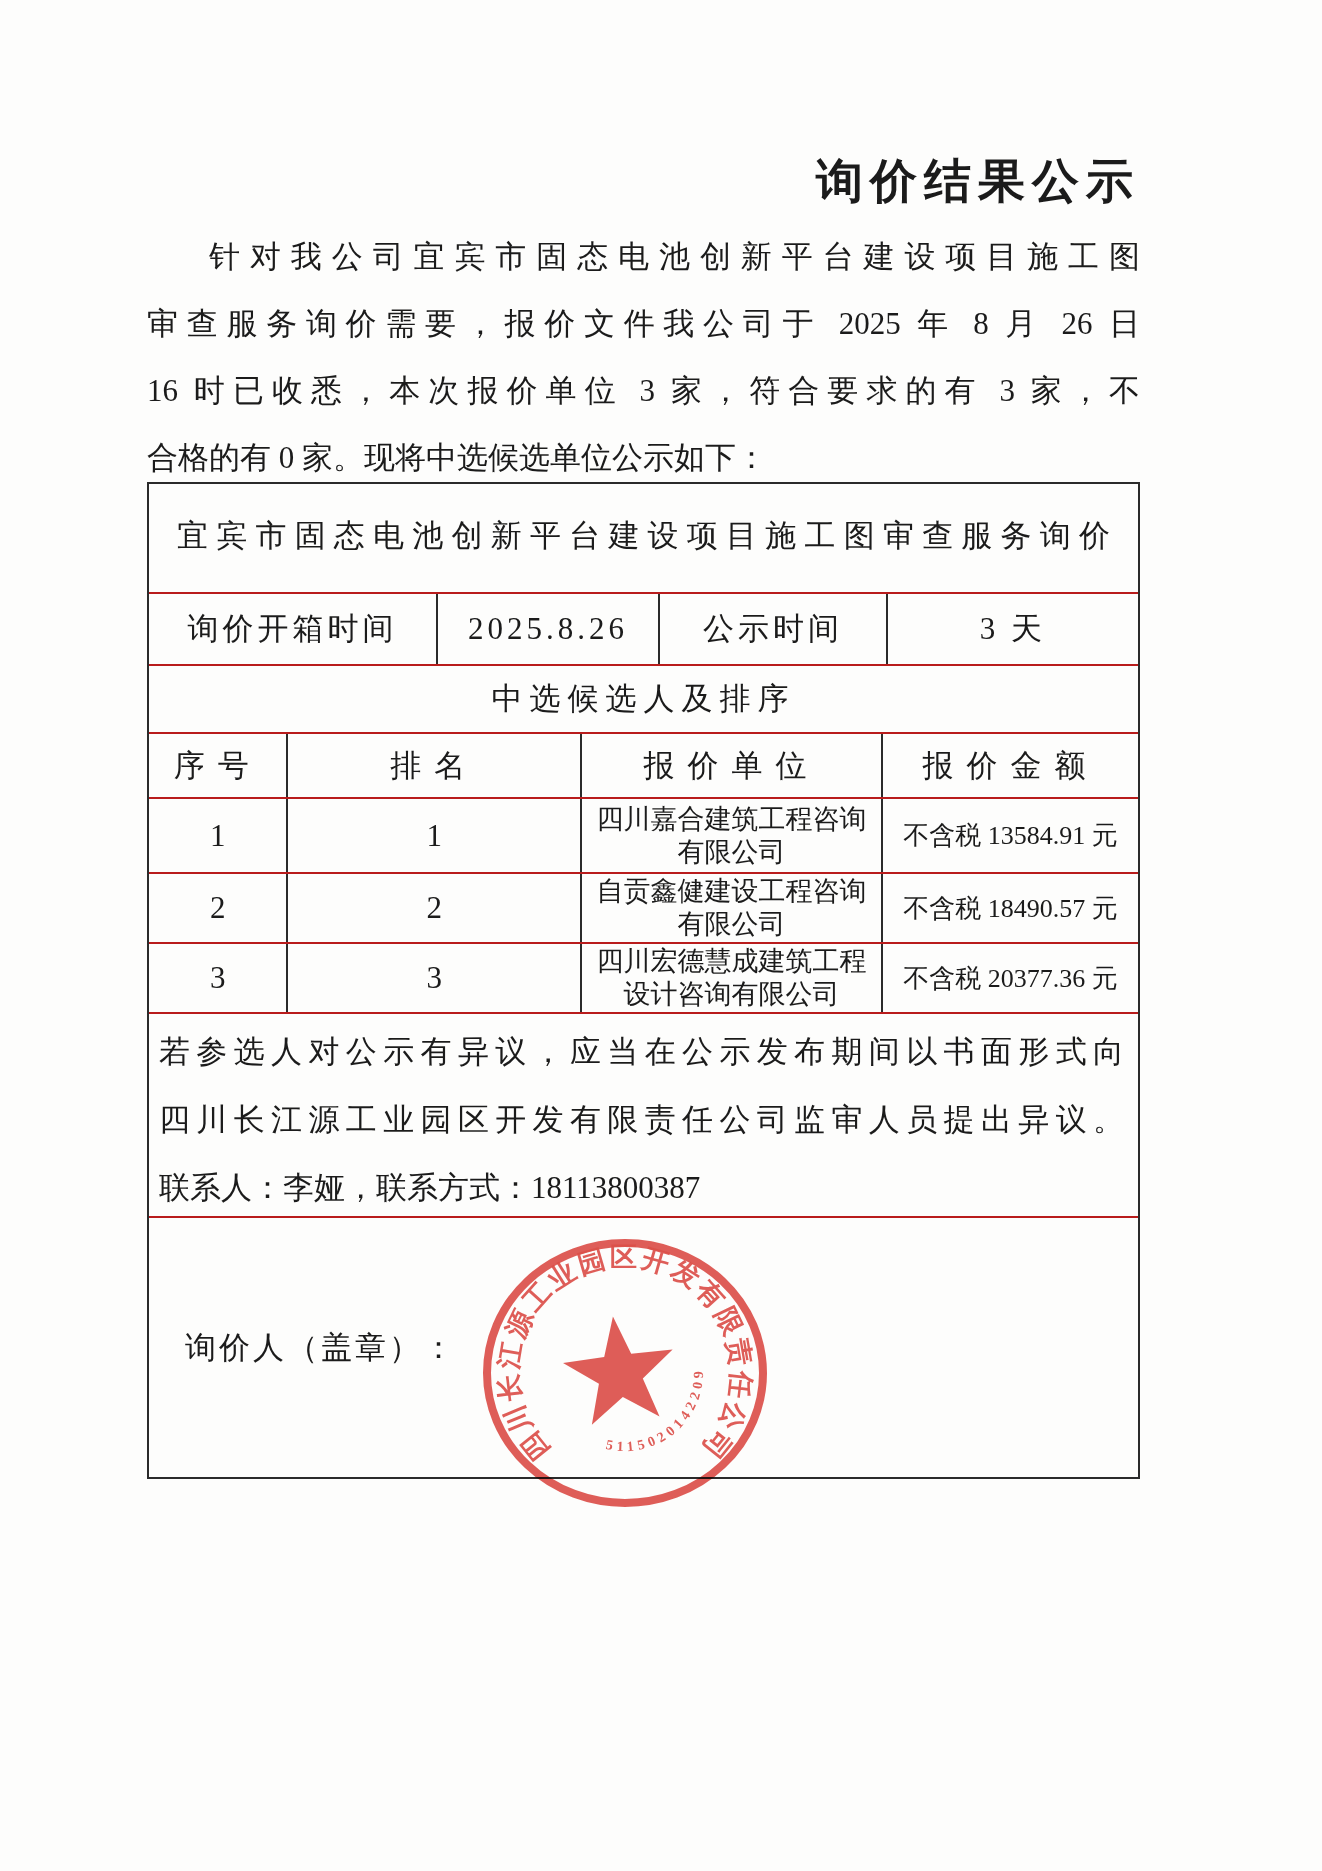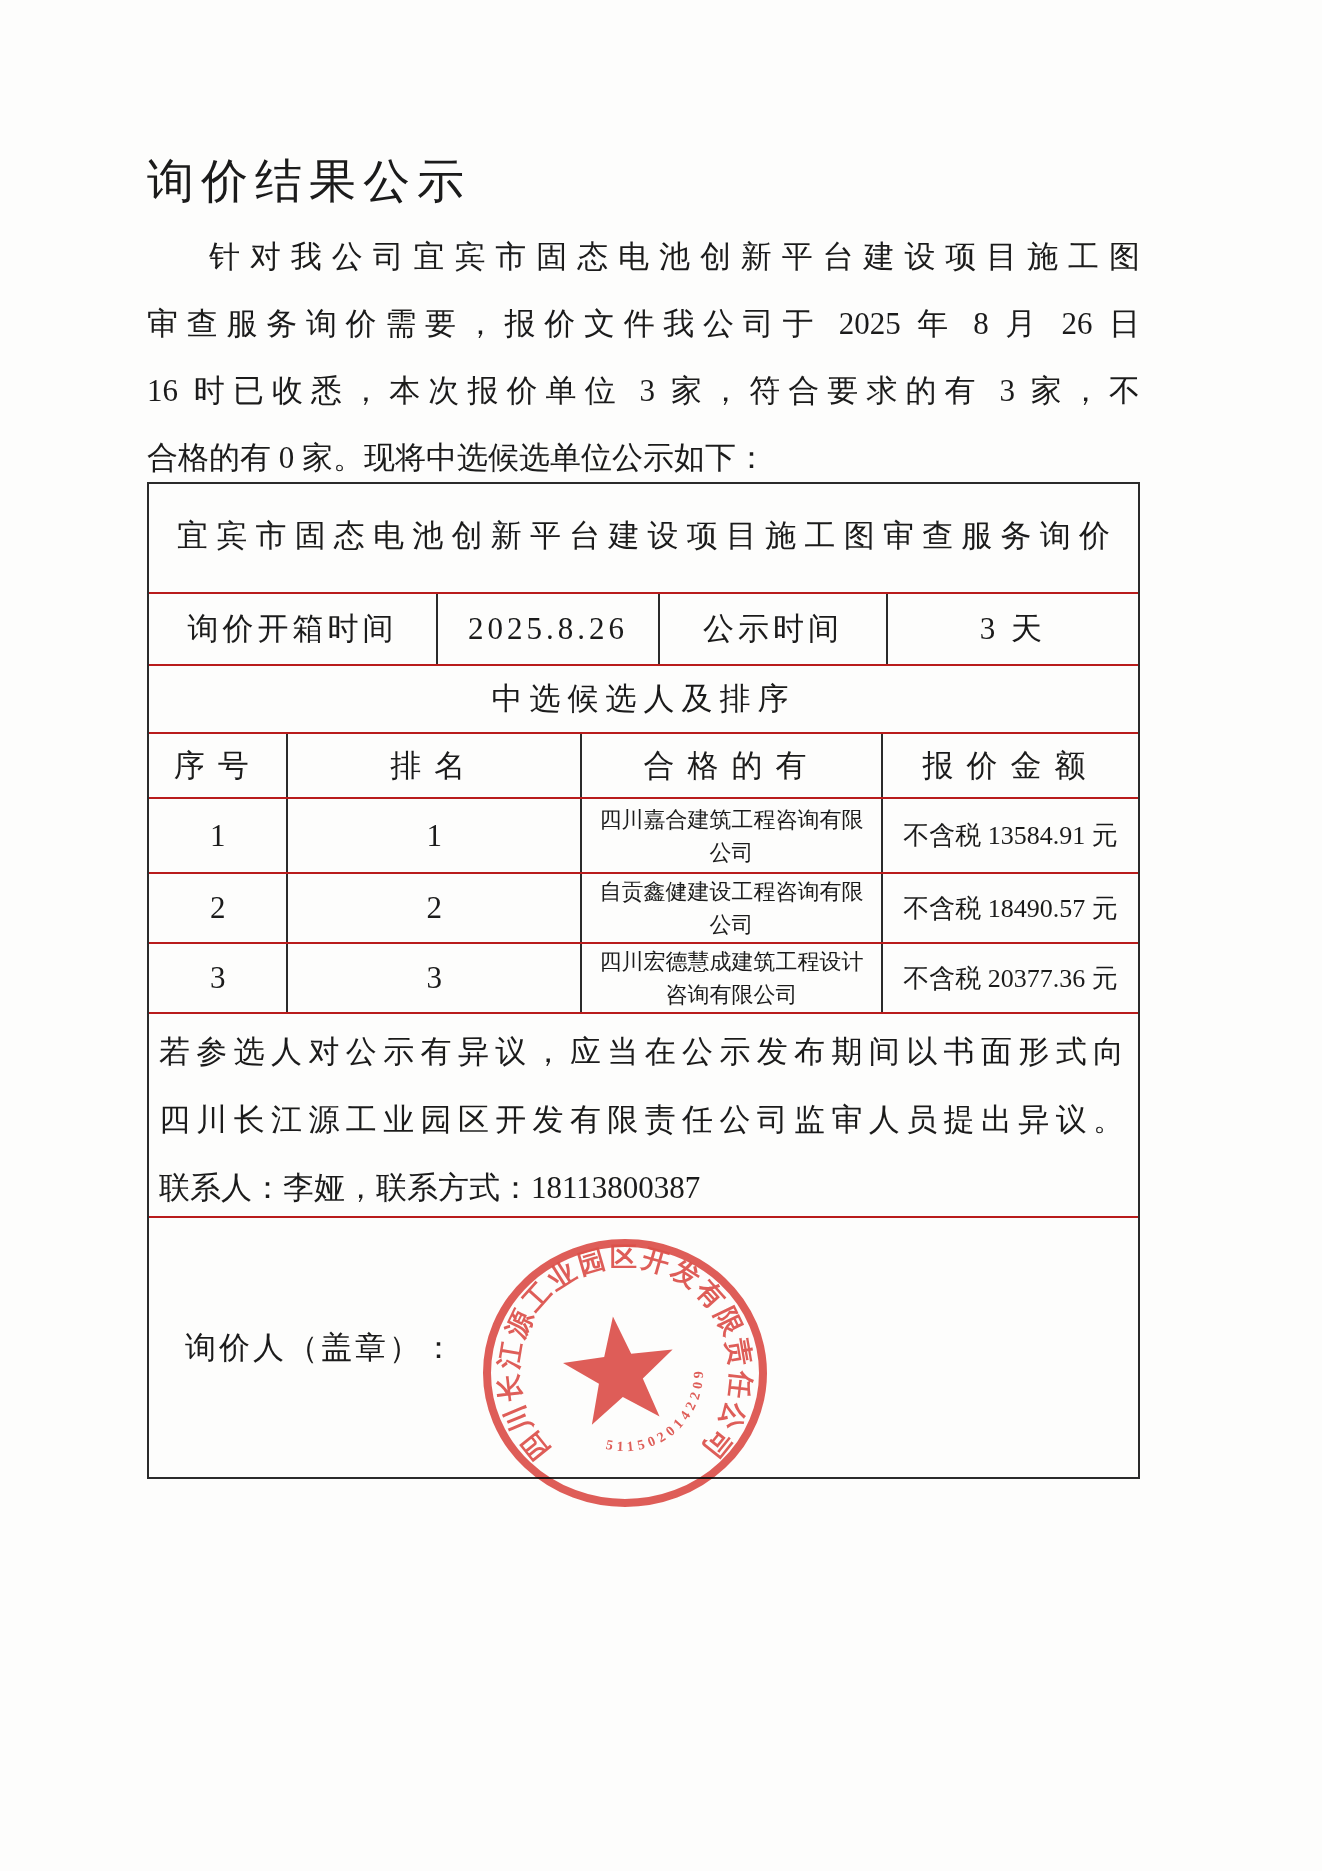--- a/index.html
+++ b/index.html
@@ -8,23 +8,23 @@
     width:1322px;height:1871px;
     margin:0 auto;
     background:#fdfdfc;
     overflow:hidden;
     font-family:"Liberation Serif", serif;
     color:#1b1b1b;
   }
   .doc-title{
     position:absolute;
     left:147px;top:150px;width:993px;
-    text-align:left;
+    text-align:right;
     font-size:47px;line-height:62px;
-    font-weight:normal;
+    font-weight:bold;
     letter-spacing:7px;
   }
   .intro{
     position:absolute;
     left:147px;top:223px;width:993px;
     font-size:31px;line-height:67px;
   }
   .intro .pline{text-align:justify;text-align-last:justify;}
   .intro .pline.first{text-indent:2em;}
   .intro .pline.last{text-align:left;text-align-last:left;}
@@ -52,21 +52,21 @@
   .rowB{height:72px;grid-template-columns:29% 22.5% 23% 25.5%;}
   .rowB .tcell{letter-spacing:4px;}
   .rowC{height:68px;grid-template-columns:1fr;}
   .rowC .tcell{letter-spacing:7px;}
   .rowHead{height:65px;grid-template-columns:13.9% 29.7% 30.4% 26%;}
   .rowHead .tcell{letter-spacing:13px;}
   .rowData{grid-template-columns:13.9% 29.7% 30.4% 26%;}
   .rowData.r1{height:75px;}
   .rowData.r2{height:70px;}
   .rowData.r3{height:70px;}
-  .company-cell{font-size:22px;line-height:33px;padding:0 14px;}
+  .company-cell{font-size:27px;line-height:33px;padding:0 14px;}
   .amount-cell{font-size:26px;}
 
   .rowRemark{height:204px;grid-template-columns:1fr;}
   .rowRemark .tcell{display:block;text-align:left;padding:4px 14px 0 10px;line-height:68px;}
   .rowRemark .rline{text-align:justify;text-align-last:justify;}
   .rowRemark .rline.last{text-align:left;text-align-last:left;}
 
   .rowStamp{height:261px;grid-template-columns:1fr;}
   .rowStamp .tcell{justify-content:flex-start;padding-left:36px;letter-spacing:3px;}
 
@@ -107,21 +107,21 @@
       <div class="tcell">3 天</div>
     </div>
 
     <div class="trow rowC">
       <div class="tcell">中选候选人及排序</div>
     </div>
 
     <div class="trow rowHead">
       <div class="tcell">序号</div>
       <div class="tcell">排名</div>
-      <div class="tcell">合格的有</div>
+      <div class="tcell">报价单位</div>
       <div class="tcell">报价金额</div>
     </div>
 
     <div class="trow rowData r1">
       <div class="tcell">1</div>
       <div class="tcell">1</div>
       <div class="tcell company-cell">四川嘉合建筑工程咨询有限公司</div>
       <div class="tcell amount-cell">不含税 13584.91 元</div>
     </div>
 

